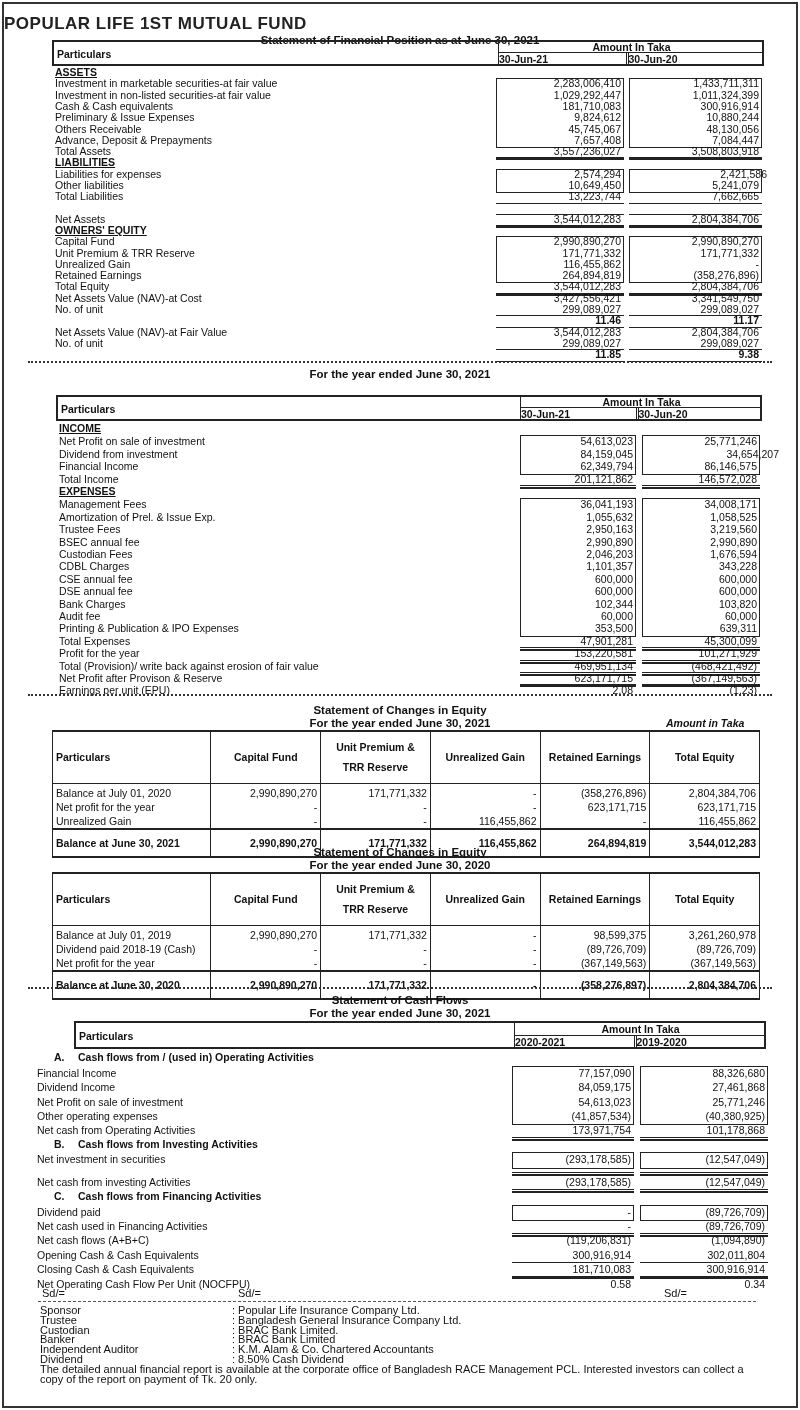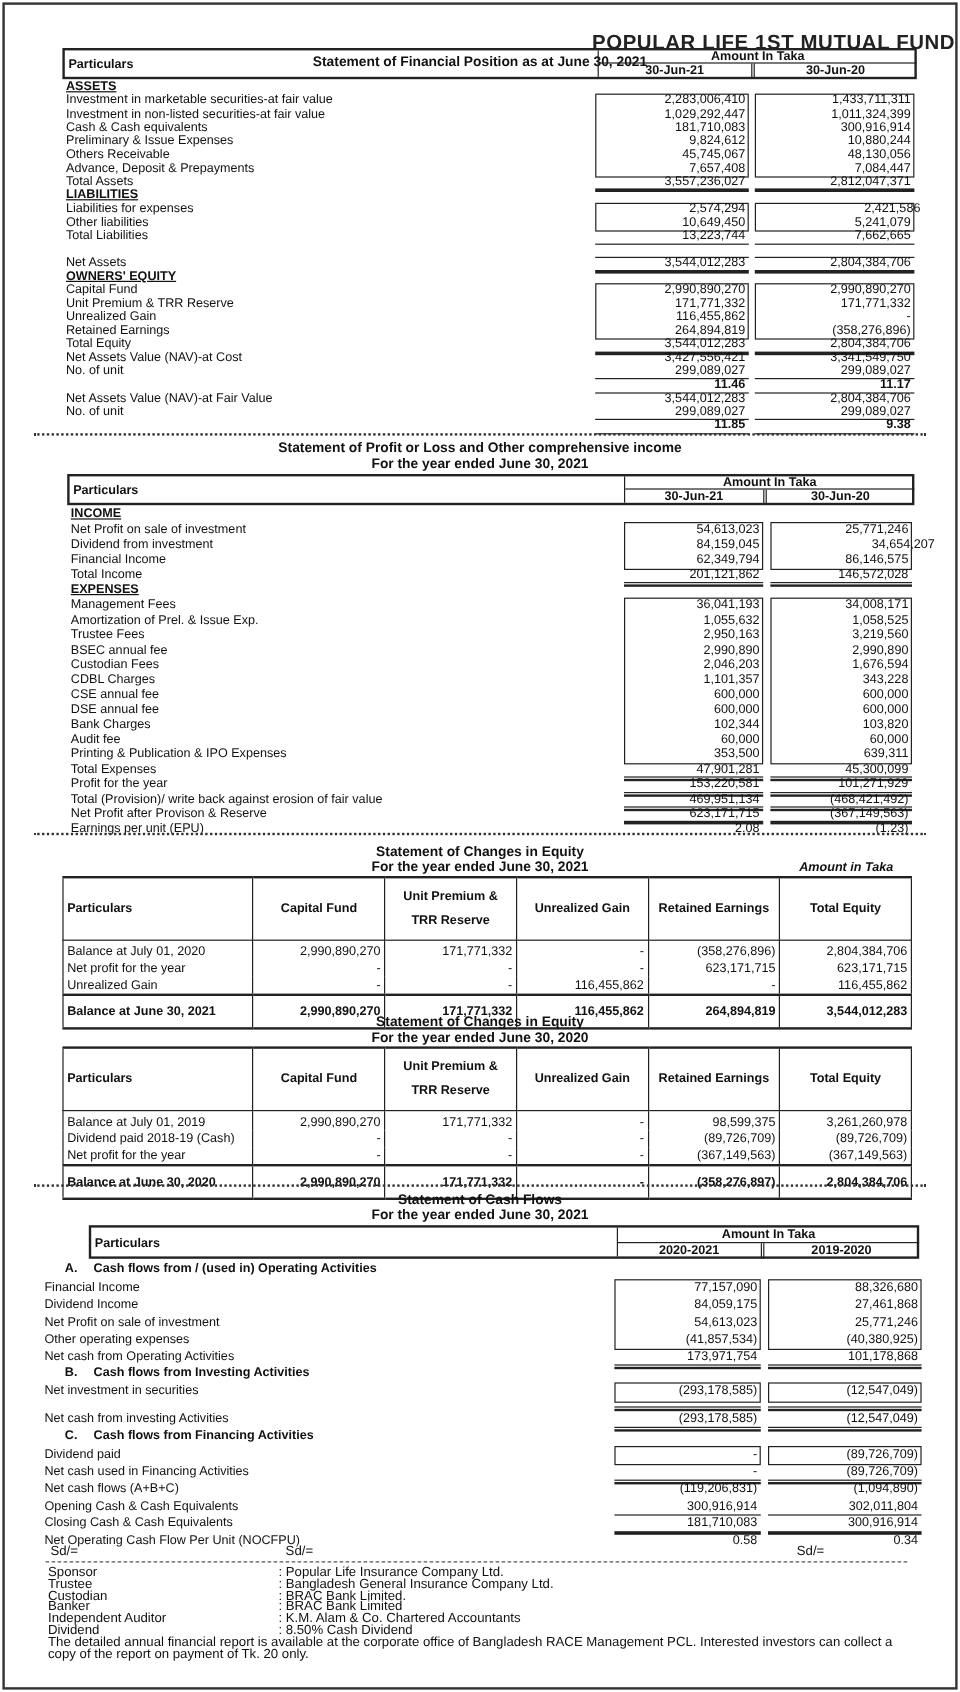--- a/index.html
+++ b/index.html
@@ -1,30 +1,30 @@
 <!DOCTYPE html>
 <html><head>
 <meta charset="utf-8">
 <style>
   * { box-sizing: border-box; margin: 0; padding: 0; }
   body { width: 800px; height: 1410px; background: #fff; font-family: "Liberation Sans", sans-serif; color: #111; overflow: hidden; }
   .page { position: absolute; left: 2px; top: 2px; width: 796px; height: 1406px; border: 2px solid #333; }
-  .title { text-align: right; font-size: 17px; font-weight: bold; letter-spacing: 0.5px; margin-top: 22px; color: #222; }
+  .title { text-align: left; font-size: 17px; font-weight: bold; letter-spacing: 0.5px; margin-top: 10px; color: #222; }
   .subtitle { text-align: center; font-size: 11.5px; font-weight: bold; line-height: 13px; }
   .sep-dotted { border-top: 2px dotted #333; margin: 4px 24px 0 24px; height: 0; }
   .sep-dashed { border-top: 1.5px dashed #555; margin: 0 40px 0 34px; }
 
   
   .fin { position: relative; font-size: 10.5px; }
   .fin .hdr { position: relative; height: 30px; border: 2px solid #222; }
   .fin .hdr .plabel { position: absolute; left: 3px; top: 8px; font-weight: bold; font-size: 10.5px; }
   .fin .hdr .amt { position: absolute; top: 0; border-left: 1px solid #222; height: 100%; }
   .fin .hdr .amt .amt-top { height: 13px; border-bottom: 1.5px solid #222; text-align: center; font-weight: bold; font-size: 10.5px; line-height: 12px; }
   .fin .hdr .amt .cols { display: flex; height: 14px; }
-  .fin .hdr .amt .cols div { text-align: center; font-weight: bold; line-height: 14px; }
+  .fin .hdr .amt .cols div { text-align: left; font-weight: bold; line-height: 14px; }
   .row { position: relative; height: 11.3px; line-height: 11.3px; white-space: nowrap; }
   .row .lbl { position: absolute; left: 3px; }
   .row .v { position: absolute; text-align: right; padding-right: 3px; }
   .b { font-weight: bold; }
   .u { text-decoration: underline; font-weight: bold; }
   .box { position: absolute; border: 1.5px solid #222; }
   .dbl { position: absolute; border-top: 1px solid #222; border-bottom: 2.5px solid #222; height: 4px; }
   .thk { position: absolute; border-top: 3px solid #222; }
   .thin { position: absolute; border-top: 1.5px solid #222; }
 
@@ -93,21 +93,21 @@
           <span class="v" style="left:577px;width:133px">48,130,056</span>
         </div>
         <div class="row " style="position:absolute;left:0;right:0;top:67.8px;height:11.3px;line-height:11.3px">
           <span class="lbl " style="left:3px">Advance, Deposit &amp; Prepayments</span>
           <span class="v" style="left:444px;width:128px">7,657,408</span>
           <span class="v" style="left:577px;width:133px">7,084,447</span>
         </div>
         <div class="row " style="position:absolute;left:0;right:0;top:79.1px;height:11.3px;line-height:11.3px">
           <span class="lbl " style="left:3px">Total Assets</span>
           <span class="v" style="left:444px;width:128px">3,557,236,027</span>
-          <span class="v" style="left:577px;width:133px">2,812,047,371</span>
+          <span class="v" style="left:577px;width:133px">3,508,803,918</span>
         </div>
         <div class="thk" style="left:444px;width:128px;top:90.39999999999999px;"></div>
         <div class="thk" style="left:577px;width:133px;top:90.39999999999999px;"></div>
         <div class="row " style="position:absolute;left:0;right:0;top:90.39999999999999px;height:11.3px;line-height:11.3px">
           <span class="lbl u" style="left:3px">LIABILITIES</span>
         </div>
         <div class="box" style="left:444px;width:128px;top:101.69999999999999px;height:24.6px"></div>
         <div class="box" style="left:577px;width:133px;top:101.69999999999999px;height:24.6px"></div>
         <div class="row " style="position:absolute;left:0;right:0;top:101.69999999999999px;height:11.3px;line-height:11.3px">
           <span class="lbl " style="left:3px">Liabilities for expenses</span>
@@ -202,21 +202,20 @@
           <span class="v" style="left:577px;width:133px">9.38</span>
         </div>
         <div class="thin" style="left:444px;width:128px;top:293.5000000000001px;"></div>
         <div class="thin" style="left:577px;width:133px;top:293.5000000000001px;"></div>
       </div>
   </div>
 
   <div class="sep-dotted" style="position:absolute; left:0; right:0; top:357px; margin:0 24px;"></div>
 
   <div style="position:absolute; left:0; right:0; top:364px;">
-    <div class="subtitle">Statement of Profit or Loss and Other comprehensive income</div>
     <div class="subtitle">For the year ended June 30, 2021</div>
   </div>
   <div class="fin" style="position:absolute; left:52px; top:391px; width:706px; height:300px;">
     <div class="hdr" style="width:706px; height:26px;">
       <span class="plabel" style="top:6px;">Particulars</span>
       <div class="amt" style="left:462px; width:242px;">
         <div class="amt-top" style="height:11px; line-height:10px;">Amount In Taka</div>
         <div class="cols" style="height:12px;">
           <div style="width:118px; border-right:3px double #222; line-height:12px;">30-Jun-21</div>
           <div style="width:124px; line-height:12px;">30-Jun-20</div>

